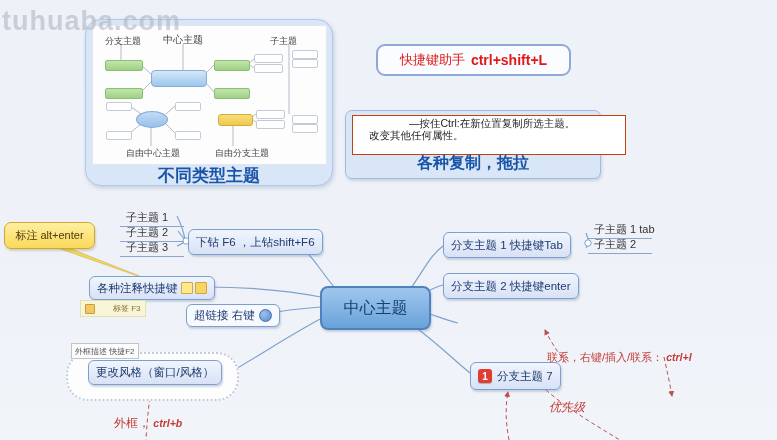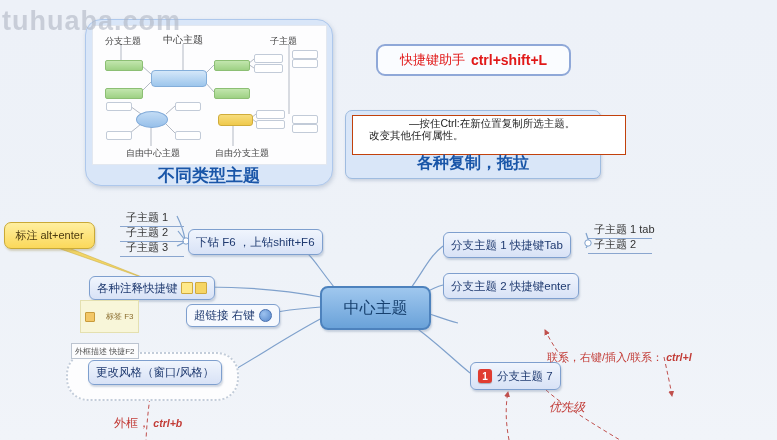--- a/index.html
+++ b/index.html
@@ -37,21 +37,21 @@
     color:#1f3a70;font-size:11.5px;display:flex;align-items:center;justify-content:center;padding:2px 7px;
     box-shadow:1px 2px 2px rgba(120,140,170,.35);white-space:nowrap;z-index:3;}
   .center-node{left:320px;top:286px;width:93px;height:36px;background:linear-gradient(180deg,#9fc7ee,#6aa2d9);
     border:2px solid #4d82bd;border-radius:8px;font-size:16px;color:#17406e;z-index:3;}
   .subline{position:absolute;font-size:11px;color:#333;border-bottom:1px solid #8aa6cf;padding:1px 4px 1px 6px;
     white-space:nowrap;z-index:3;background:transparent;}
   .callout{left:4px;top:222px;width:89px;height:25px;background:linear-gradient(180deg,#ffefa0,#fbd85a);
     border:1px solid #c9a937;border-radius:7px;display:flex;align-items:center;justify-content:center;
     font-size:11px;color:#4a3a10;z-index:4;box-shadow:1px 2px 2px rgba(150,130,60,.3);}
   .tagchip{left:80px;top:300px;height:15px;background:#f8f6d9;border:1px solid #e4e0b0;display:flex;align-items:center;
-    gap:11px;padding:8px 4px;font-size:8px;color:#8a6d2f;z-index:3;}
+    gap:18px;padding:0 4px;font-size:8px;color:#8a6d2f;z-index:3;}
   .tag-ico{width:8px;height:8px;background:#f3c766;border:1px solid #c89b3c;border-radius:1px;display:inline-block;}
   .bound-label{left:71px;top:343px;height:14px;background:#fcfcfd;border:1px solid #bcc4d0;display:flex;align-items:center;
     padding:0 3px;font-size:8px;color:#555;z-index:3;white-space:nowrap;}
   .cloud{left:66px;top:352px;width:169px;height:45px;background:#fdfdfe;border:2px dotted #c3cdda;border-radius:22px;z-index:2;}
   .note-ico{width:10px;height:10px;background:#ffe98a;border:1px solid #cfa93f;border-radius:1px;display:inline-block;margin-left:3px;}
   .note-ico.b{background:#f6d564;margin-left:2px;}
   .globe-ico{width:11px;height:11px;border-radius:50%;background:radial-gradient(circle at 35% 35%,#9dc2ef,#5688cc);
     border:1px solid #476fae;display:inline-block;margin-left:4px;}
   .badge{width:14px;height:14px;background:#e03c31;border-radius:3px;color:#fff;font-size:10px;font-weight:bold;
     display:flex;align-items:center;justify-content:center;margin-right:5px;box-shadow:0 1px 1px rgba(0,0,0,.25);}

